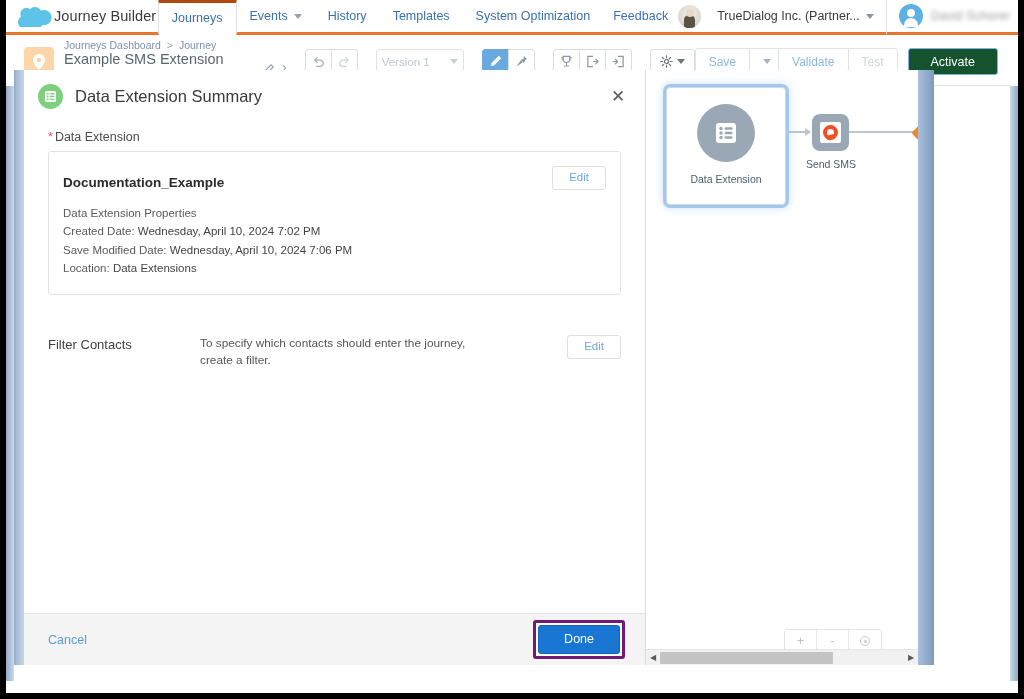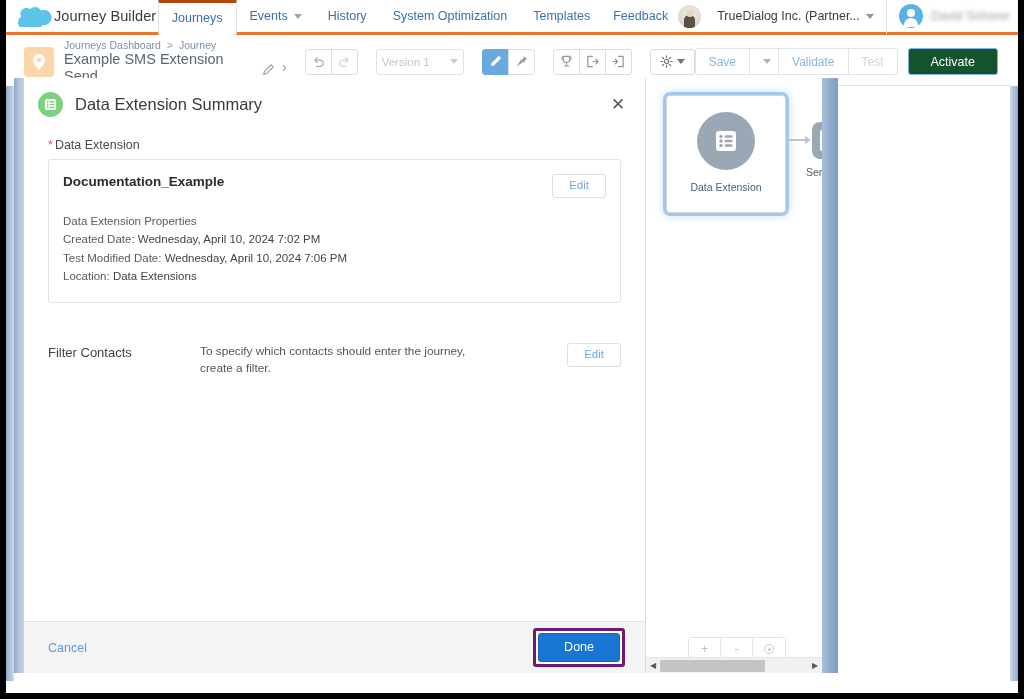--- a/index.html
+++ b/index.html
@@ -152,21 +152,21 @@
   .abtn.last { border-radius: 0 3px 3px 0; }
   .abtn.dim { color: #cdd4da; }
   .abtn.activate {
     background: #14532d; border-color: #7fb3e3; color: #fff;
     border-radius: 3px; margin-left: 10px; padding: 0 22px; height: 27px;
     font-size: 12.5px;
   }
 
   
   .workspace {
-    position: absolute; top: 78px; left: 14px; width: 824px; height: 595px;
+    position: absolute; top: 70px; left: 14px; width: 920px; height: 595px;
     background: #1d4ed8;
   }
   .edge-strip-left {
     position: absolute; left: 0; top: 0; width: 10px; height: 100%;
     background: linear-gradient(to right,#8fa9c9 0%, #aec2da 40%, #c6d4e6 100%);
   }
   .edge-strip-right {
     position: absolute; right: 0; top: 0; width: 16px; height: 100%;
     background: linear-gradient(to right,#a9c0da 0%, #8fa9c9 60%, #7f9bbd 100%);
   }
@@ -195,21 +195,21 @@
   .panel-body { flex: 1; overflow: hidden; padding: 0 24px; }
   .field-label {
     font-size: 12.5px; color: #4a4a4a; margin: 8px 0 7px 0;
   }
   .req { color: #e8536b; margin-right: 2px; }
 
   .de-card {
     border: 1px solid #e2e2e2; border-radius: 3px; background: #fff;
     padding: 14px 14px 16px 14px; position: relative;
   }
-  .de-card-top { display: flex; align-items: flex-start; }
+  .de-card-top { display: flex; align-items: flex-end; }
   .de-name { font-size: 13.5px; font-weight: bold; color: #2b2b2b; }
   .btn-edit {
     margin-left: auto; border: 1px solid #dcdfe3; border-radius: 3px;
     background: #fff; color: #6fa8dd; font-size: 11.5px;
     padding: 5px 16px; cursor: pointer; line-height: 1;
   }
   .de-props { margin-top: 14px; }
   .de-props .row { font-size: 11.5px; color: #444; line-height: 1.62; }
   .de-props .row .k { color: #5a5a5a; }
   .de-props .head { color: #5a5a5a; }
@@ -389,24 +389,24 @@
         <span class="lbl">Journeys</span>
       </div>
       <div class="nav-tab">
         <span class="lbl">Events</span>
         <span class="caret"></span>
       </div>
       <div class="nav-tab">
         <span class="lbl">History</span>
       </div>
       <div class="nav-tab">
+        <span class="lbl">Templates</span>
+      </div>
+      <div class="nav-tab">
         <span class="lbl">System Optimization</span>
-      </div>
-      <div class="nav-tab">
-        <span class="lbl">Templates</span>
       </div>
     </div>
 
     <div class="nav-right">
       <span class="feedback-link">Feedback</span>
       <span class="avatar-sm"></span>
       <div class="org-select">
         <span>TrueDialog Inc. (Partner...</span>
         <span class="caret"></span>
       </div>
@@ -555,21 +555,21 @@
             <span class="de-name">Documentation_Example</span>
             <button class="btn-edit">Edit</button>
           </div>
           <div class="de-props">
             <div class="row head">Data Extension Properties</div>
             <div class="row">
               <span class="k">Created Date:</span>
               <span>Wednesday, April 10, 2024 7:02 PM</span>
             </div>
             <div class="row">
-              <span class="k">Test Modified Date:</span>
+              <span class="k">Save Modified Date:</span>
               <span>Wednesday, April 10, 2024 7:06 PM</span>
             </div>
             <div class="row">
               <span class="k">Location:</span>
               <span>Data Extensions</span>
             </div>
           </div>
         </div>
 
         <div class="filter-row">

